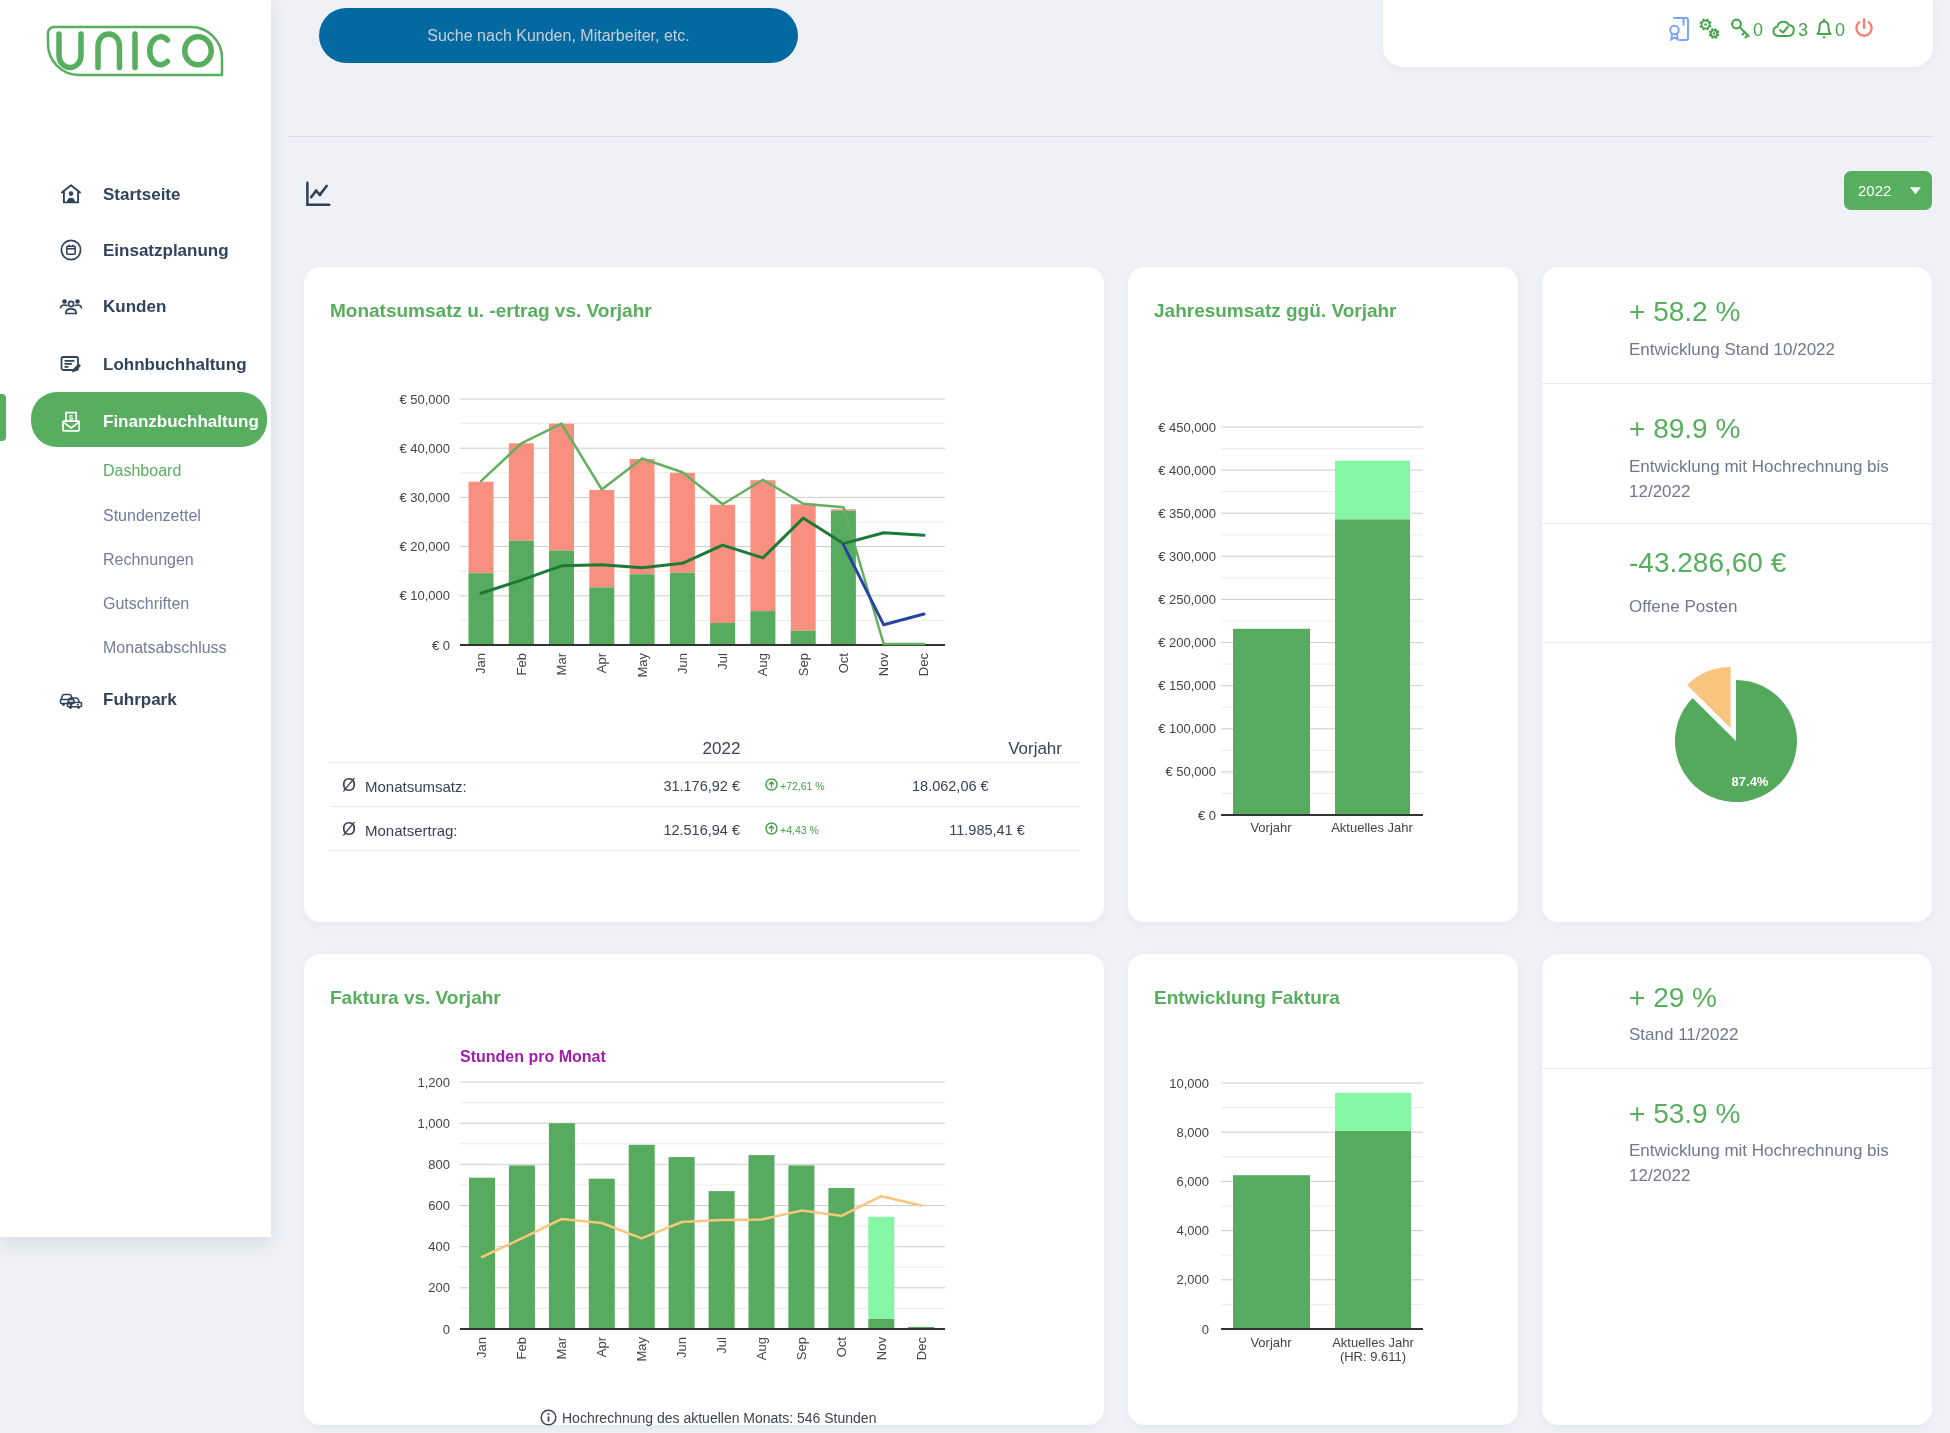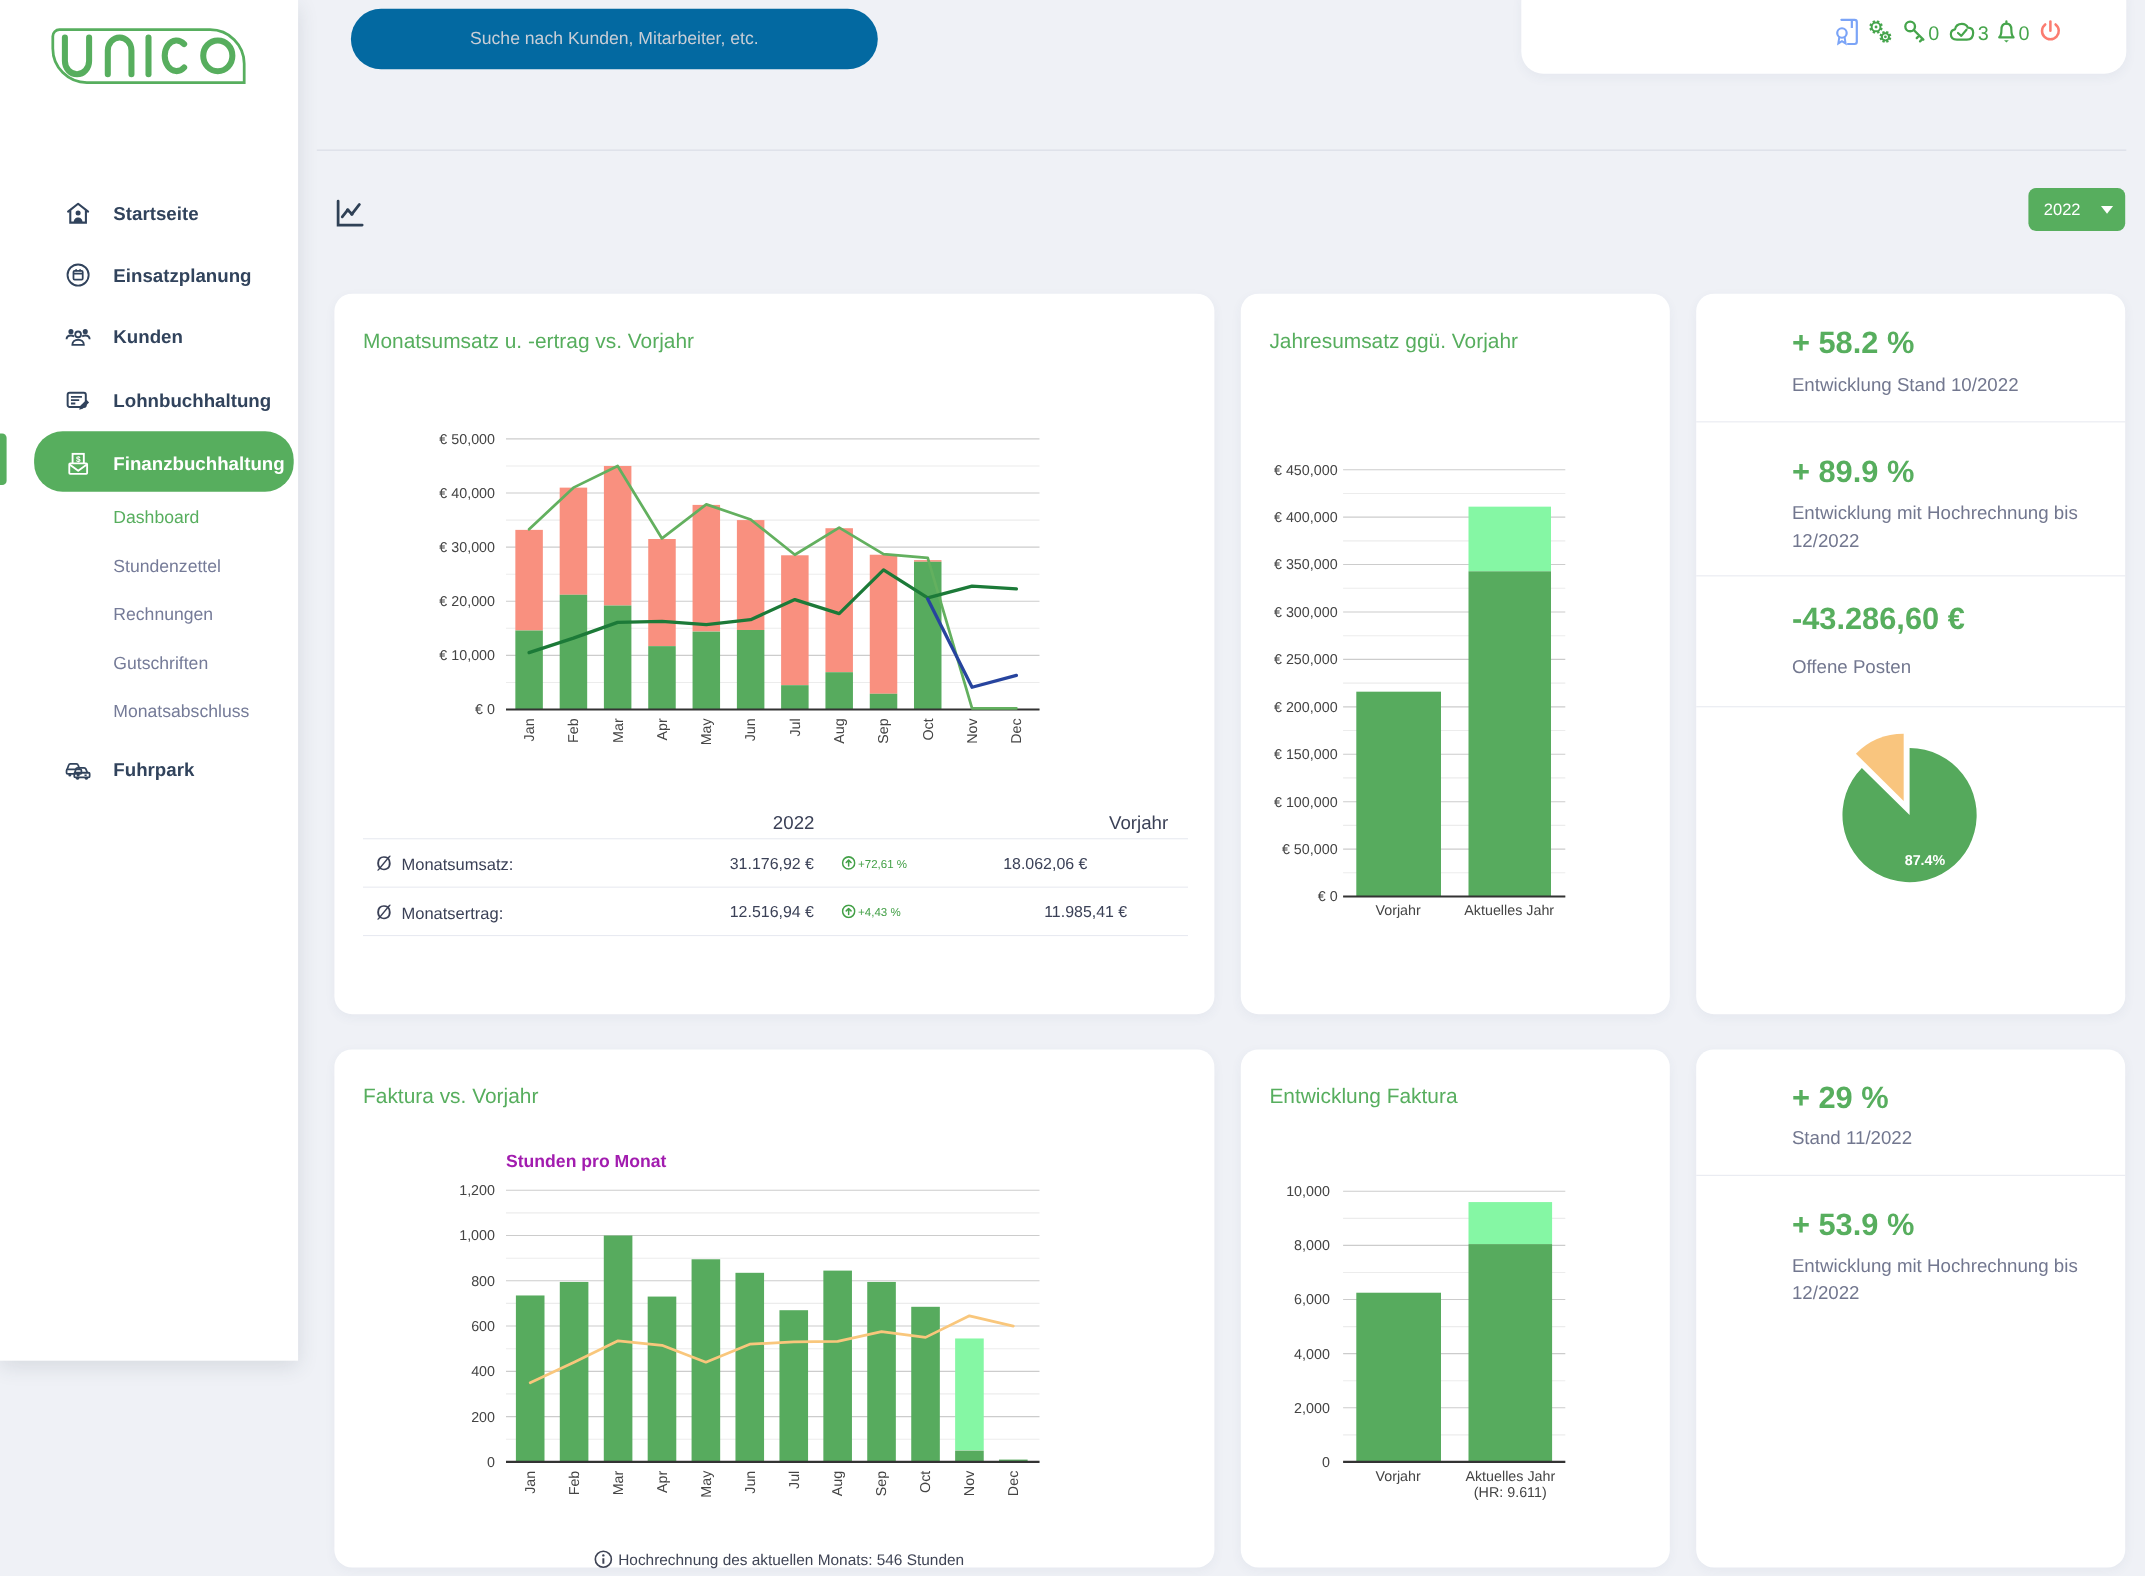--- a/index.html
+++ b/index.html
@@ -1,22 +1,22 @@
 <!DOCTYPE html>
 <html><head><meta charset="utf-8"><title>Dashboard Finanzbuchhaltung</title>
 <style>
 *{margin:0;padding:0;box-sizing:border-box}
 body{font-family:"Liberation Sans",sans-serif;background:#eff1f6;width:1950px;height:1433px;overflow:hidden}
 #page{position:relative;width:1950px;height:1433px;background:#eff1f6}
 .abs{position:absolute}
 .card{position:absolute;background:#fff;border-radius:16px;box-shadow:0 3px 10px rgba(60,75,110,.05)}
-.ctitle{position:absolute;left:26px;top:33px;font-size:19px;font-weight:normal;color:#57ae5e}
+.ctitle{position:absolute;left:26px;top:33px;font-size:19px;font-weight:bold;color:#57ae5e}
 .menu-item{position:absolute;left:103px;font-size:17px;font-weight:bold;color:#31435c;white-space:nowrap}
 .sub-item{position:absolute;left:103px;font-size:16px;color:#757b98;white-space:nowrap}
-.stat-big{position:absolute;left:87px;font-size:28px;font-weight:bold;color:#57ae5e;white-space:nowrap}
+.stat-big{position:absolute;left:87px;font-size:28px;font-weight:normal;color:#57ae5e;white-space:nowrap}
 .stat-sub{position:absolute;left:87px;font-size:17px;color:#72778f;line-height:25px;width:290px}
 .hdiv{position:absolute;height:1px;background:#e8eaf1}
 </style></head>
 <body>
 <div id="page">
 
 <div class="abs" style="left:0;top:0;width:271px;height:1237px;background:#fff;box-shadow:0 6px 18px rgba(44,62,80,.13)"></div>
 <svg width="180" height="54" viewBox="0 0 180 54" style="position:absolute;left:45px;top:24px">
       <path d="M 3,9 A 6,6 0 0 1 9,3 L 146,3 A 31,31 0 0 1 177,34 L 177,51 L 34,51 A 31,31 0 0 1 3,20 Z" fill="none" stroke="#57ae5e" stroke-width="2.5"></path>
       <path d="M 14,10 L 14,31.5 A 11,12 0 0 0 36,31.5 L 36,10" fill="none" stroke="#57ae5e" stroke-width="5.5" stroke-linecap="round"></path>

